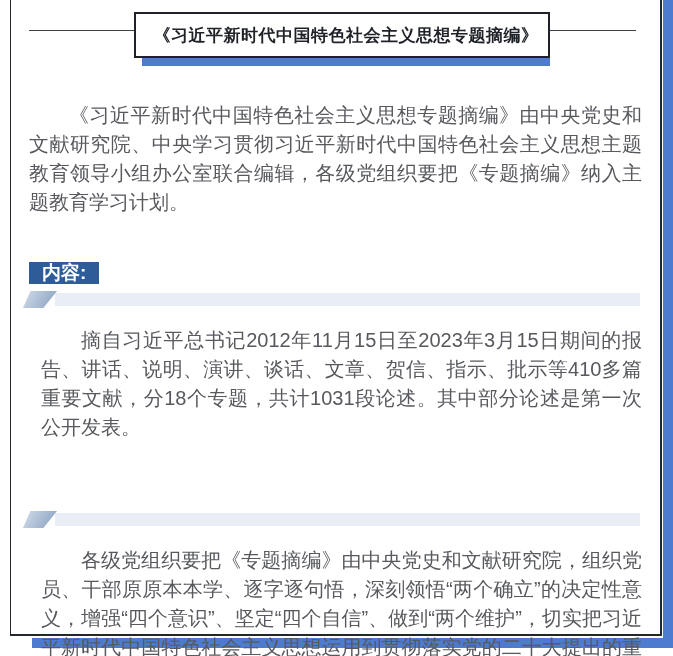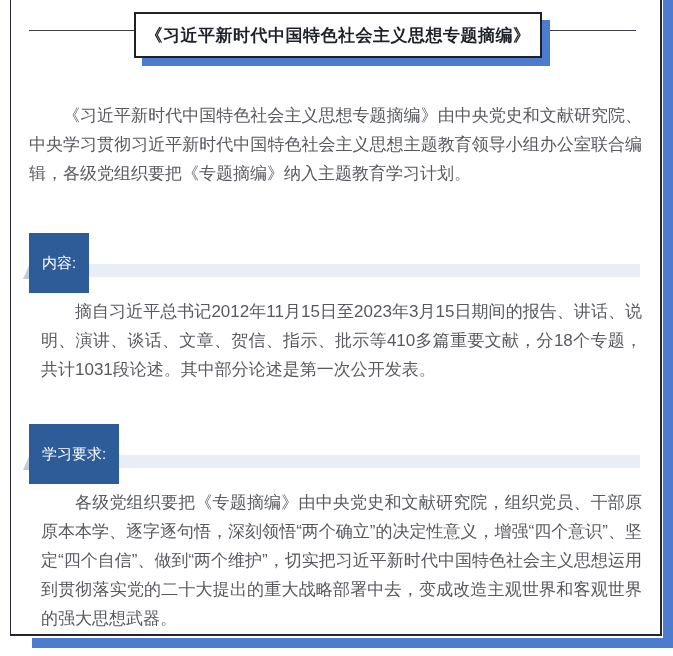--- a/index.html
+++ b/index.html
@@ -38,32 +38,32 @@
   .rule-right { left: 535px; width: 90px; }
 
   
   .title-shadow {
     position: absolute; left: 131px; top: 20px; width: 408px; height: 46px;
     background: #4d7bce;
   }
   .title-box {
     position: absolute; left: 123px; top: 12px; width: 404px; height: 42px;
     background: #ffffff; border: 2px solid #1e2228;
-    display: flex; align-items: center; justify-content: center;
+    display: flex; align-items: center; justify-content: center; padding-left: 8px;
   }
   .title-box span {
     font-size: 17px; font-weight: bold; color: #1e2228; letter-spacing: 0.5px;
     white-space: nowrap;
   }
 
   
   .content { padding: 101px 18px 0 18px; }
   .para {
     margin: 0;
-    font-size: 17px; line-height: 29px; color: #57595e;
+    font-size: 20px; line-height: 29px; color: #57595e;
     text-indent: 2em; text-align: justify;
   }
   .para.sec-body { margin-top: 18px; margin-left: 12px; }
 
   
   .sec-head { position: relative; height: 46px; }
   .sec-head.first  { margin-top: 45px; }
   .sec-head.second { margin-top: 40px; }
   .strip {
     position: absolute; left: 26px; right: 2px; top: 31px; height: 13px;
@@ -71,22 +71,22 @@
   }
   .fold {
     position: absolute; left: -6px; top: 29px; width: 34px; height: 17px;
     background: linear-gradient(120deg, #d3dce9 0%, #91a8c5 85%);
     clip-path: polygon(22% 0, 100% 0, 60% 100%, 0 100%);
   }
   .badge {
     position: relative; z-index: 2;
     display: inline-block;
     background: #2d5c99; color: #ffffff;
-    font-size: 15px; font-weight: normal; line-height: 22px;
-    padding: 19px 13px;
+    font-size: 19px; font-weight: bold; line-height: 22px;
+    padding: 0 13px;
   }
 </style>
 </head>
 <body>
 
 <div class="page">
 
   <div class="shadow-right"></div>
   <div class="shadow-bottom"></div>
 
@@ -110,22 +110,19 @@
         <div class="badge">
           <span>内容:</span>
         </div>
       </div>
 
       <p class="para sec-body">摘自习近平总书记2012年11月15日至2023年3月15日期间的报告、讲话、说明、演讲、谈话、文章、贺信、指示、批示等410多篇重要文献，分18个专题，共计1031段论述。其中部分论述是第一次公开发表。</p>
 
       <div class="sec-head second">
         <div class="strip"></div>
         <div class="fold"></div>
-        <div class="badge">
-          <span>学习要求:</span>
-        </div>
       </div>
 
       <p class="para sec-body">各级党组织要把《专题摘编》由中央党史和文献研究院，组织党员、干部原原本本学、逐字逐句悟，深刻领悟“两个确立”的决定性意义，增强“四个意识”、坚定“四个自信”、做到“两个维护”，切实把习近平新时代中国特色社会主义思想运用到贯彻落实党的二十大提出的重大战略部署中去，变成改造主观世界和客观世界的强大思想武器。</p>
 
     </div>
   </div>
 </div>
 
 </body></html>

